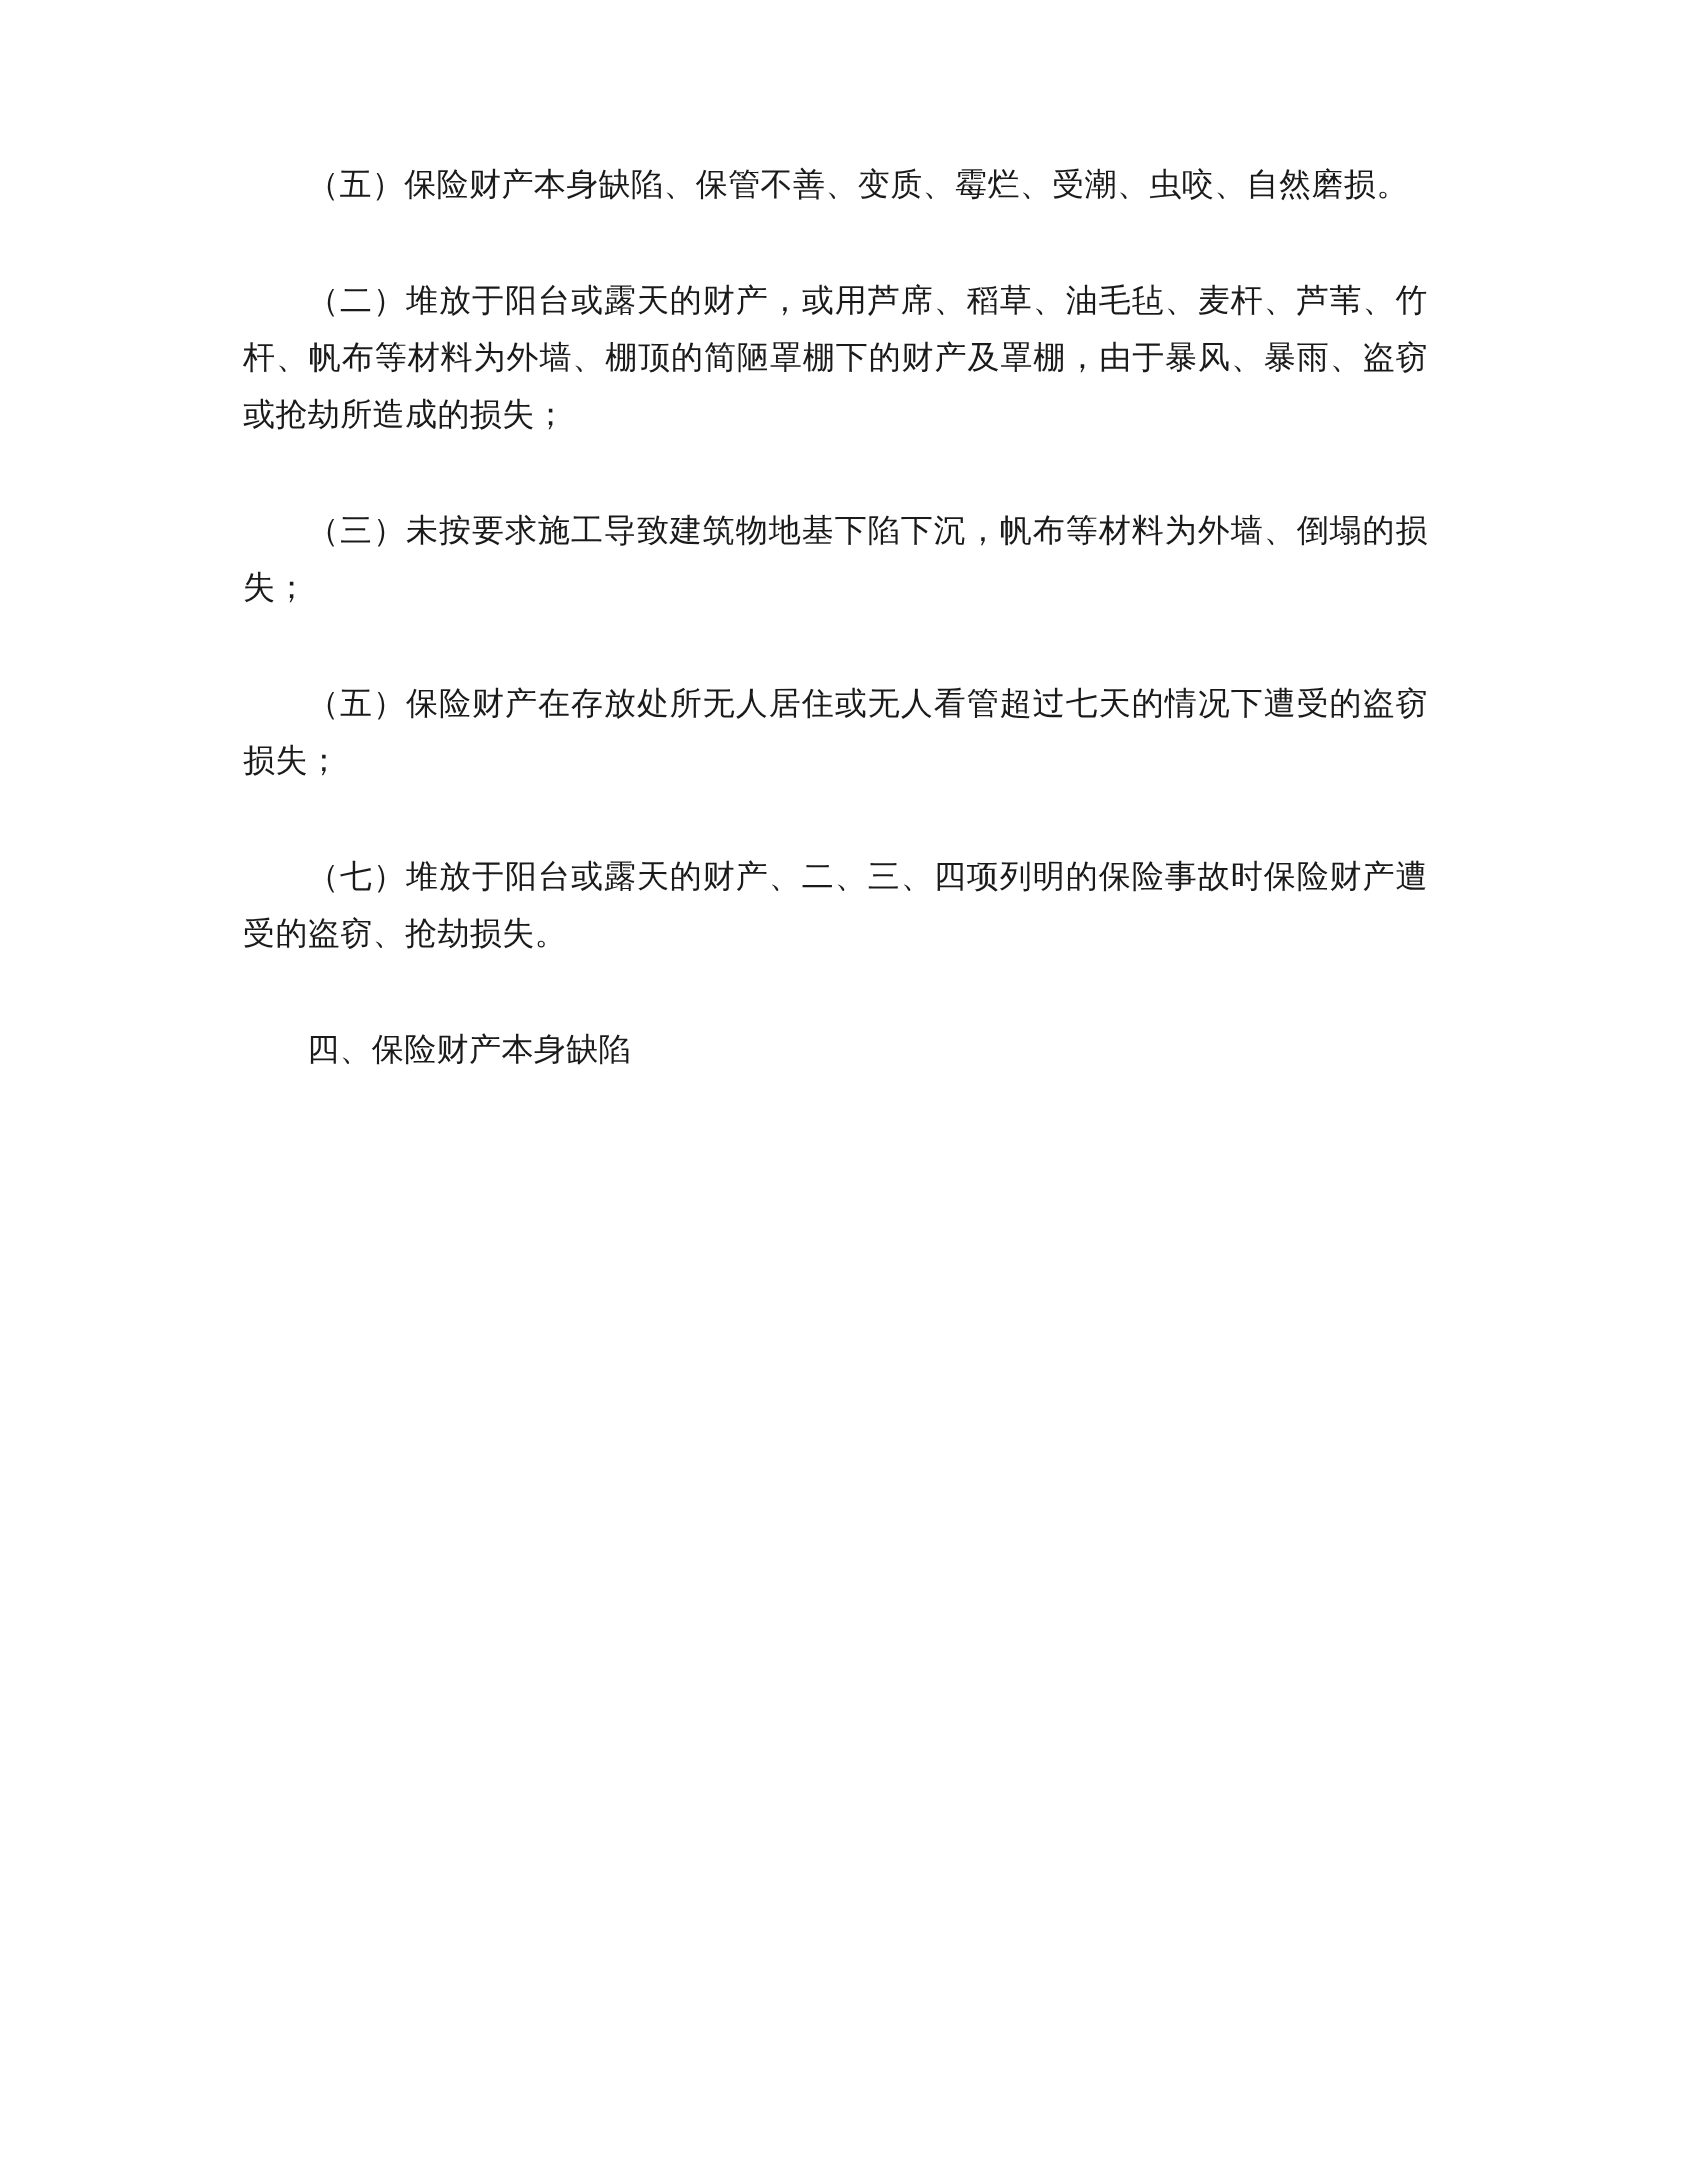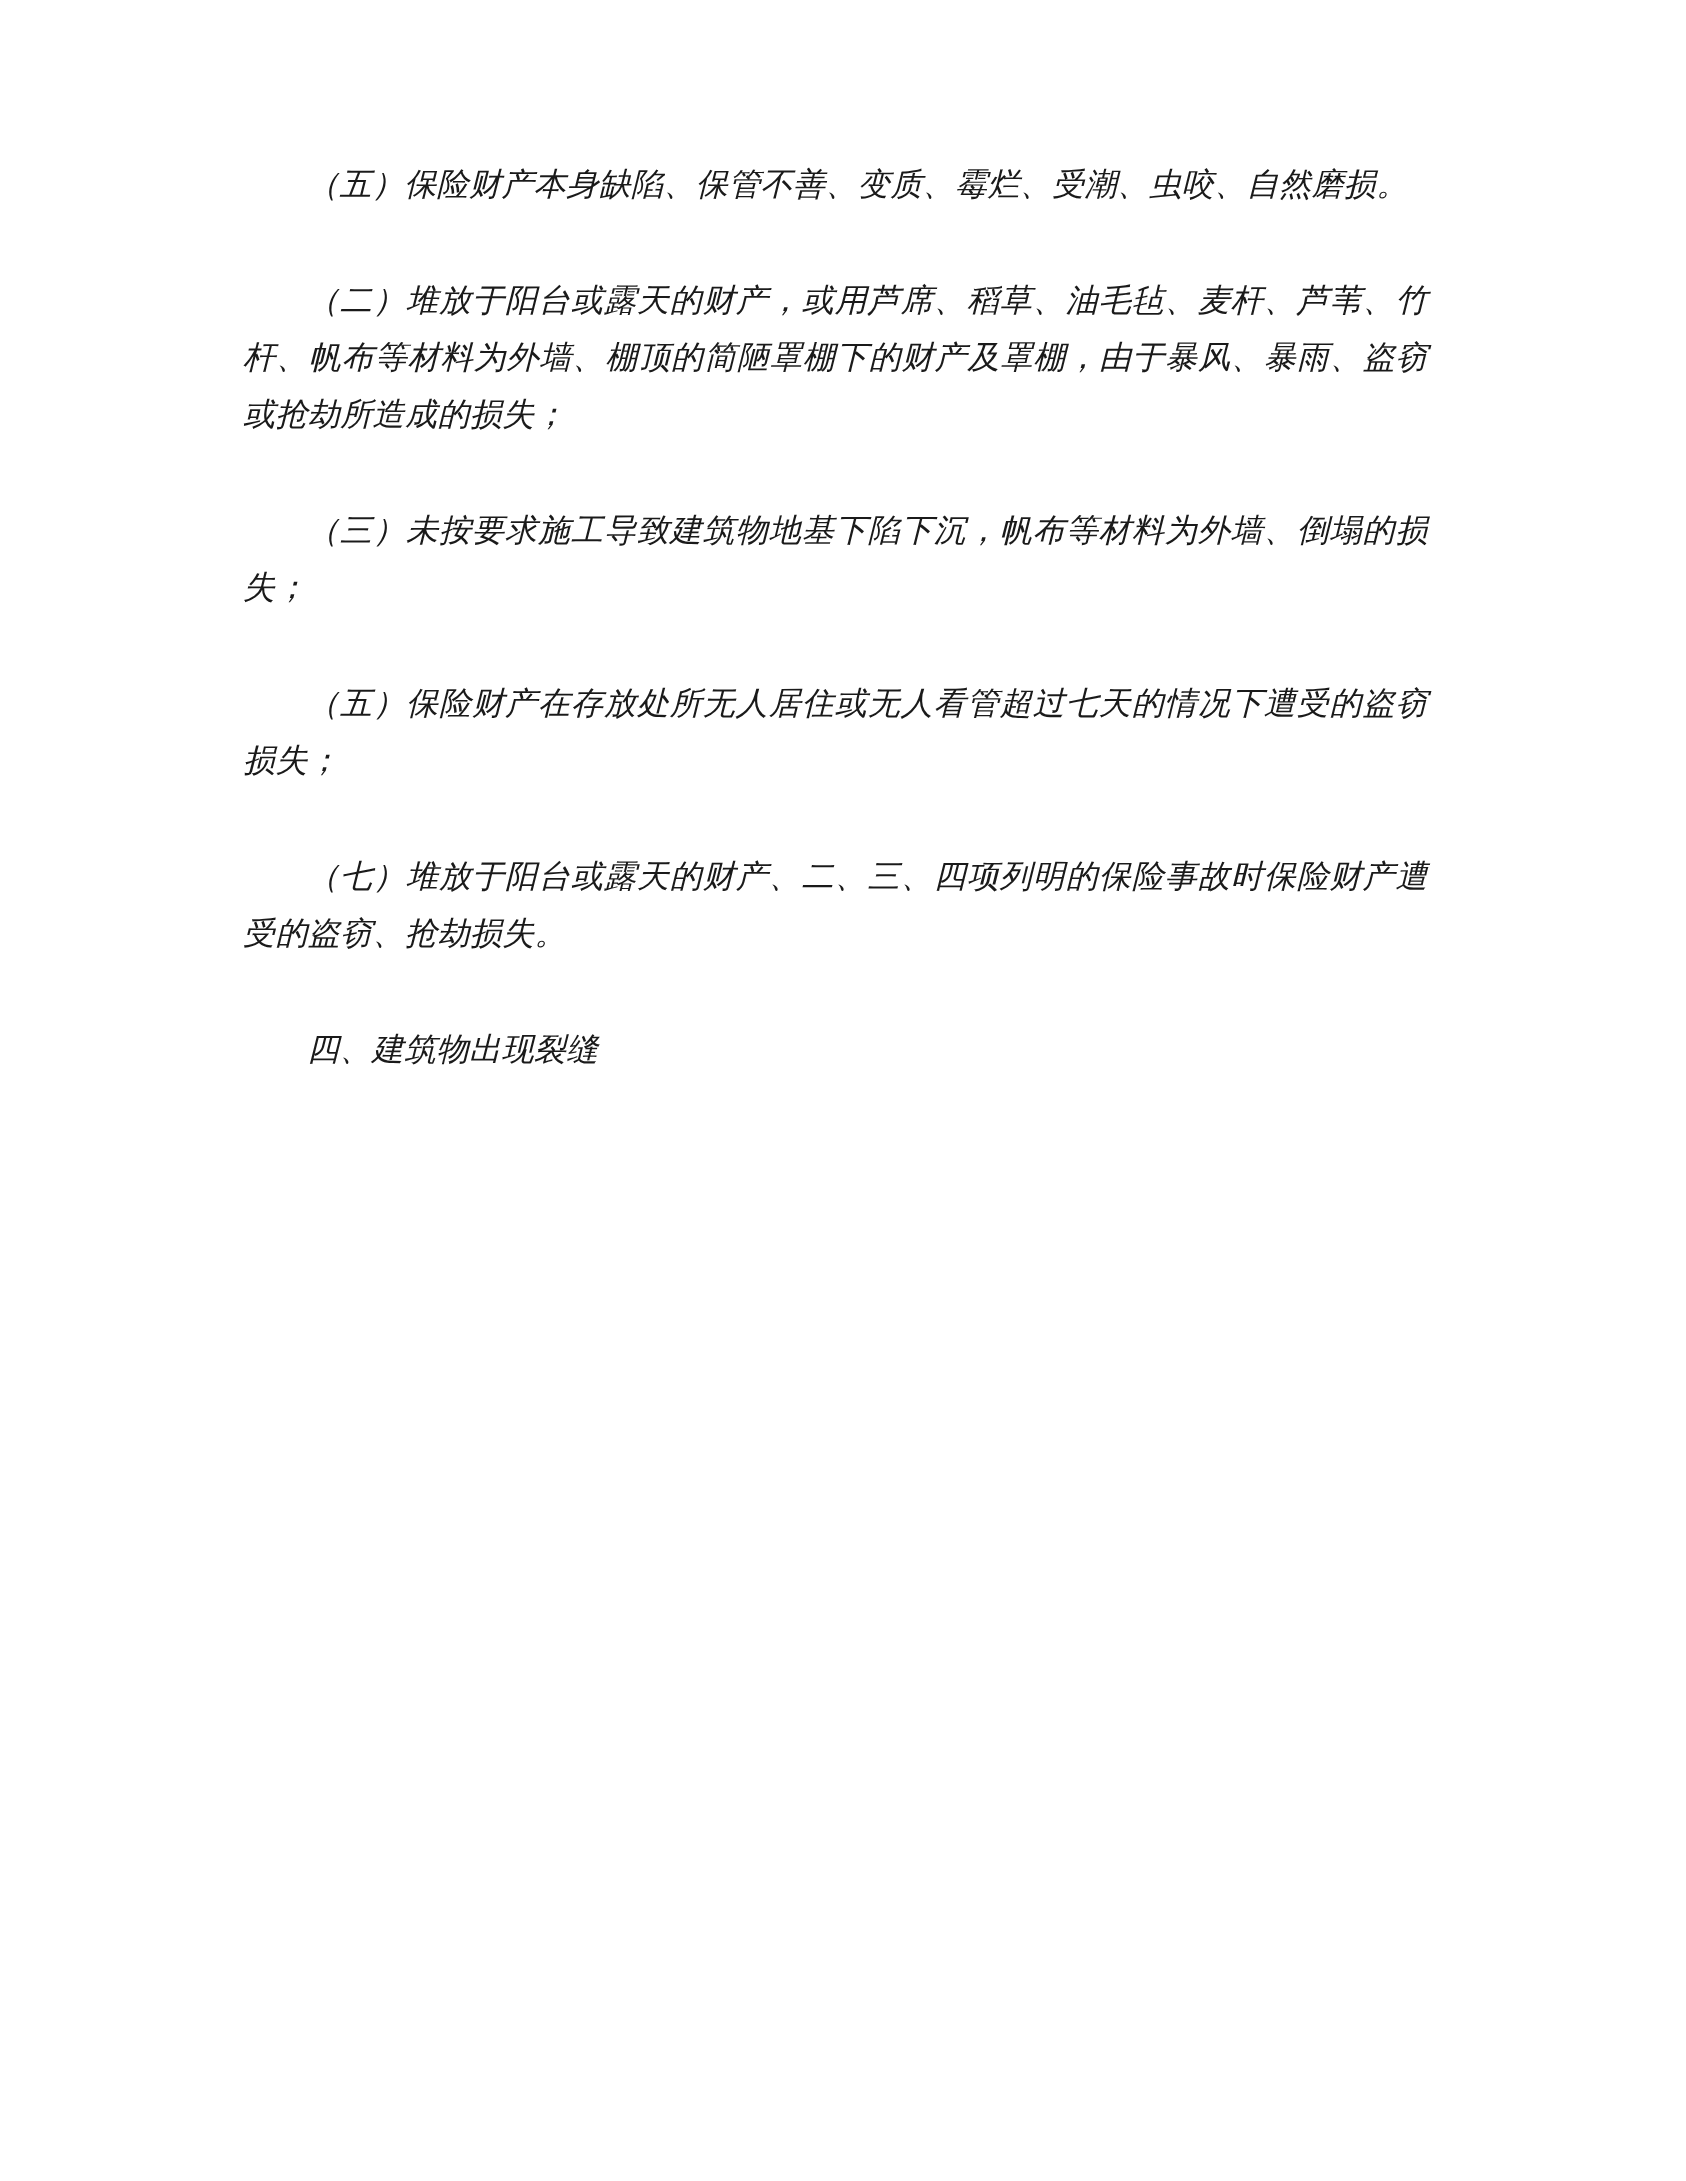--- a/index.html
+++ b/index.html
@@ -13,21 +13,20 @@
     font-family: "Liberation Serif", "DejaVu Serif", serif;
     color: #000000;
     overflow: hidden;
   }
   .page {
     box-sizing: border-box;
     width: 1526px;
     height: 2182px;
     padding: 156px 211px 88px 243px;
     background: #ffffff;
-    font-style: italic;
   }
   .doc-body {
     width: 1185px;
   }
   p.para {
     margin: 0 0 59px 0;
     font-size: 32px;
     line-height: 1.78;
     text-align: justify;
     text-justify: inter-ideograph;
@@ -46,16 +45,16 @@
 </head>
 <body>
 
 <div class="page">
   <div class="doc-body">
     <p class="para">（五）保险财产本身缺陷、保管不善、变质、霉烂、受潮、虫咬、自然磨损。</p>
     <p class="para">（二）堆放于阳台或露天的财产，或用芦席、稻草、油毛毡、麦杆、芦苇、竹杆、帆布等材料为外墙、棚顶的简陋罩棚下的财产及罩棚，由于暴风、暴雨、盗窃或抢劫所造成的损失；</p>
     <p class="para">（三）未按要求施工导致建筑物地基下陷下沉，帆布等材料为外墙、倒塌的损失；</p>
     <p class="para">（五）保险财产在存放处所无人居住或无人看管超过七天的情况下遭受的盗窃损失；</p>
     <p class="para">（七）堆放于阳台或露天的财产、二、三、四项列明的保险事故时保险财产遭受的盗窃、抢劫损失。</p>
-    <p class="para heading">四、建筑物出现裂缝</p>
+    <p class="para heading">四、保险财产本身缺陷</p>
   </div>
 </div>
 
 
 </body></html>

